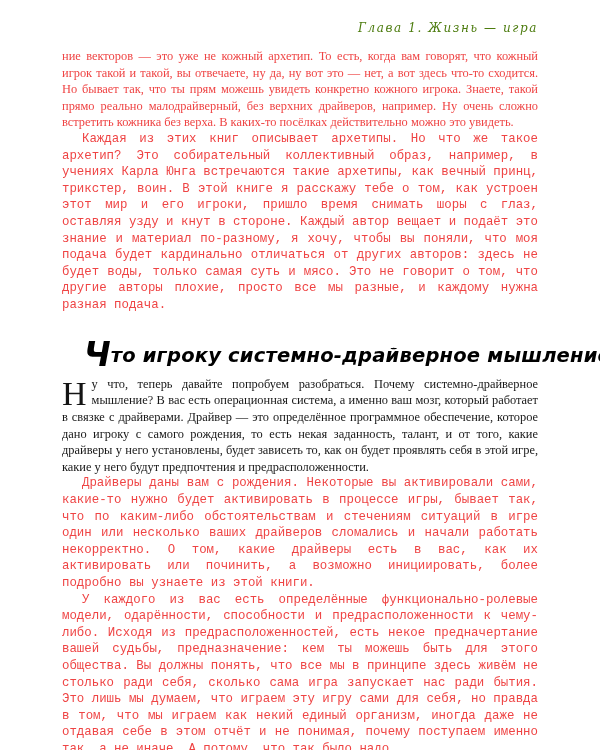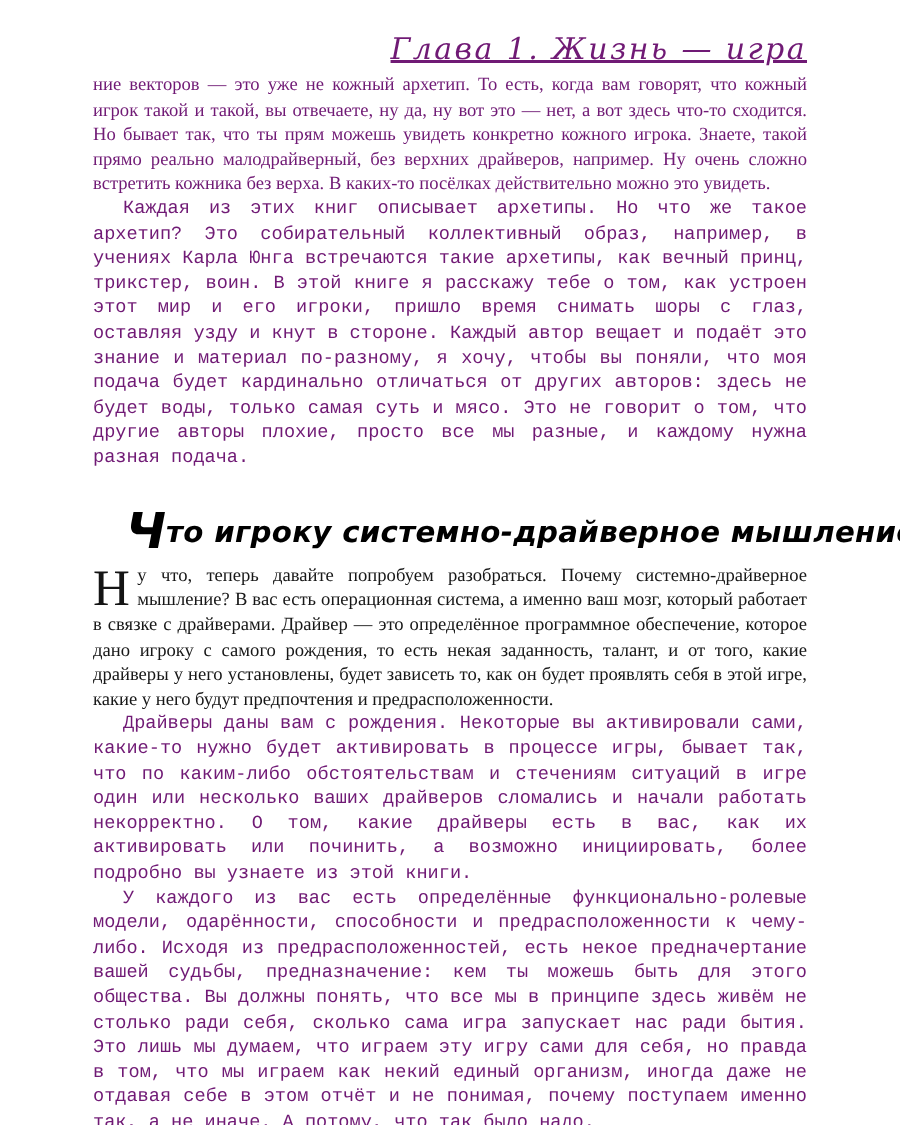--- a/index.html
+++ b/index.html
@@ -27,44 +27,43 @@
 
   
   .running-header {
     position: absolute;
     top: 22px;
     right: 62px;
     left: 62px;
     text-align: right;
     font-family: "DejaVu Serif", "Liberation Serif", serif;
     font-style: italic;
-    font-size: 20px;
+    font-size: 12px;
     letter-spacing: 1.6px;
-    color: #701a75;
+    color: #4d7c0f;
     white-space: nowrap;
     line-height: 1;
-    text-decoration: underline;
   }
 
   
   .column {
     position: absolute;
     left: 62px;
     top: 48px;
     width: 476px;
   }
 
   p.body-par {
     margin: 0;
     font-size: 12.4px;
     line-height: 16.6px;
     text-align: justify;
     text-justify: inter-word;
     hyphens: manual;
-    color: #701a75;
+    color: #ef4444;
   }
   p.body-par.indent {
     text-indent: 20px;
     font-family: Liberation Mono, monospace;
   }
 
   
   .section-heading {
     margin: 22px 0 8px 0;
     padding-left: 22px;

